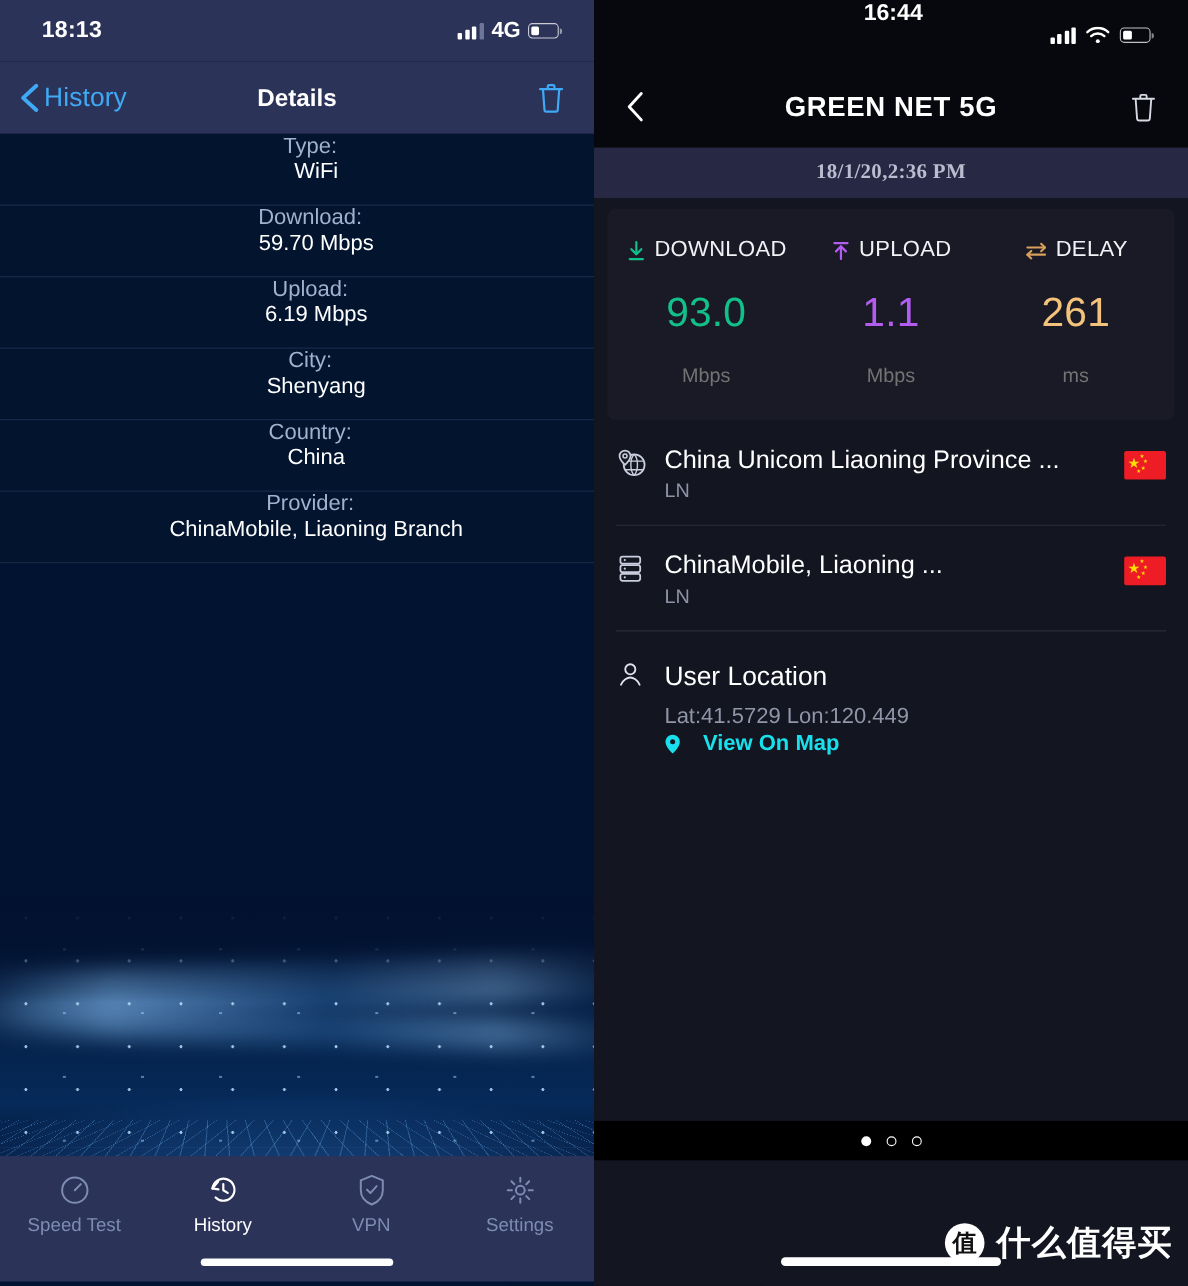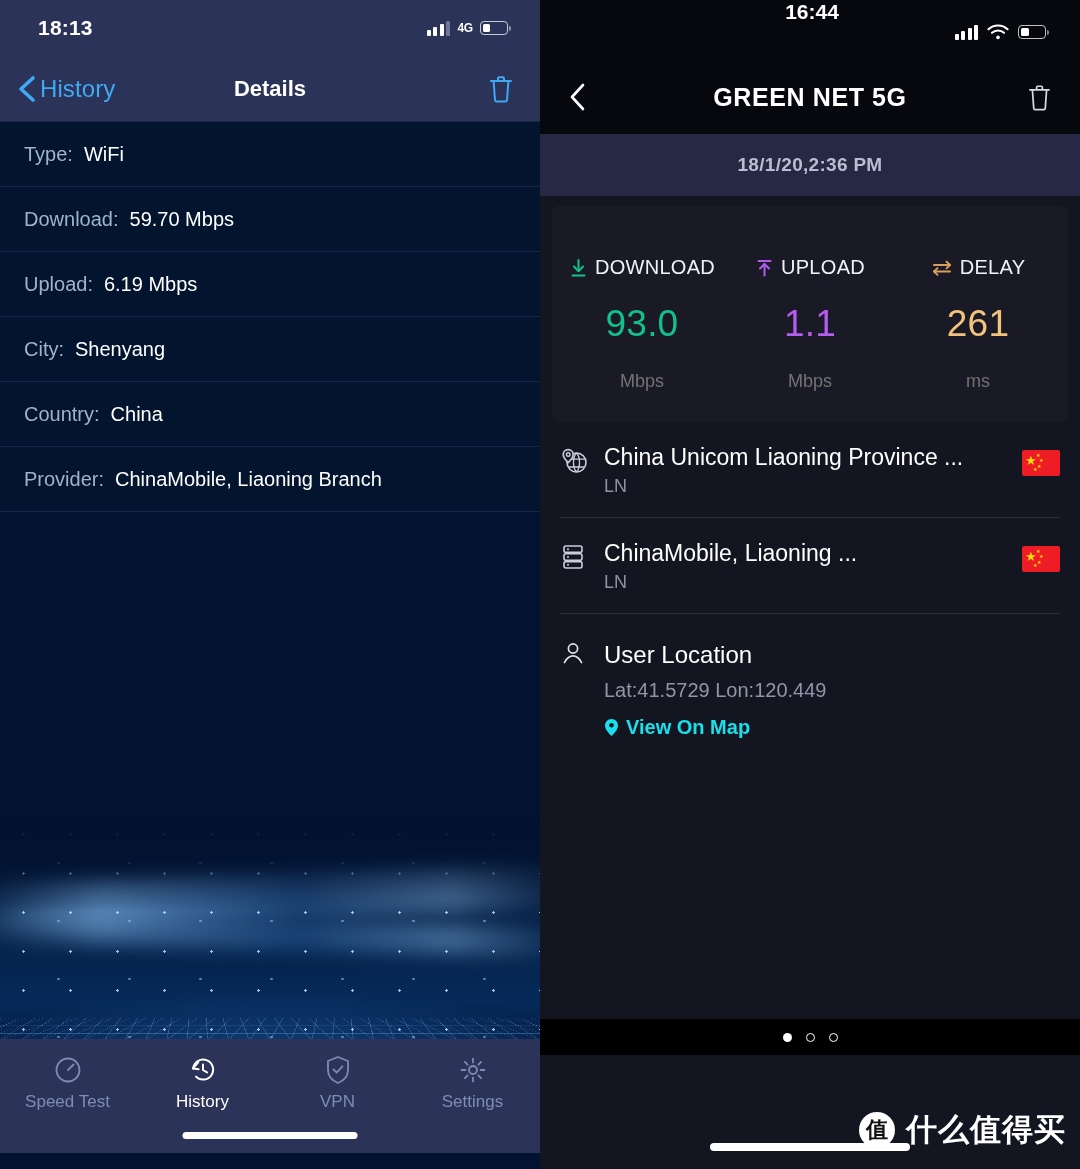--- a/index.html
+++ b/index.html
@@ -30,21 +30,21 @@
   }
   .l-status-right {
     margin-left: auto; display: flex; align-items: center; gap: 7px;
   }
   .bars { display: flex; align-items: flex-end; gap: 2.5px; height: 15px; }
   .bars i { display: block; width: 4px; background: #ffffff; border-radius: 1px; }
   .bars i:nth-child(1) { height: 6px; }
   .bars i:nth-child(2) { height: 9px; }
   .bars i:nth-child(3) { height: 12px; }
   .bars i:nth-child(4) { height: 15px; background: #6d7699; }
-  .net-label { color: #fff; font-size: 12px; font-weight: bold; letter-spacing: -0.2px; }
+  .net-label { color: #fff; font-size: 20px; font-weight: bold; letter-spacing: -0.2px; }
   .batt {
     position: relative; width: 28px; height: 14px;
     border: 1.6px solid rgba(255,255,255,0.75);
     border-radius: 4px; padding: 1.6px;
   }
   .batt::after {
     content: ""; position: absolute; right: -4px; top: 4px;
     width: 2.2px; height: 5px; background: rgba(255,255,255,0.5);
     border-radius: 0 2px 2px 0;
   }
@@ -63,20 +63,21 @@
     position: absolute; left: 0; width: 540px; text-align: center;
     color: #fff; font-size: 22px; font-weight: bold; pointer-events: none;
   }
   .l-trash { margin-left: auto; cursor: pointer; display: block; }
 
   .l-list { background: #03142f; }
   .l-row {
     height: 65px; display: flex; align-items: center;
     padding-left: 24px;
     border-bottom: 1px solid rgba(120,150,200,0.16);
+    flex-direction: column;
   }
   .l-row-label { color: #9fb3cd; font-size: 20px; }
   .l-row-value { color: #ffffff; font-size: 20px; margin-left: 11px; }
 
   .wave {
     position: absolute; left: 0; right: 0; bottom: 114px; height: 240px;
     overflow: hidden;
     background:
       radial-gradient(ellipse 120% 70% at 50% 118%, rgba(52,138,232,0.55), rgba(3,19,47,0) 62%),
       linear-gradient(180deg, #021230 0%, #042047 48%, #062a59 78%, #03173a 100%);
@@ -105,21 +106,21 @@
       radial-gradient(rgba(150,205,255,0.55) 1.1px, rgba(0,0,0,0) 1.5px);
     background-size: 47px 39px, 71px 58px;
     background-position: 0 0, 23px 19px;
   }
   .wave .fadetop {
     position: absolute; left: 0; right: 0; top: 0; height: 96px;
     background: linear-gradient(180deg, #021230 0%, rgba(2,18,48,0.82) 45%, rgba(2,18,48,0) 100%);
   }
 
   .l-tabbar {
-    position: absolute; left: 0; bottom: 16px; width: 540px; height: 114px;
+    position: absolute; left: 0; bottom: 4px; width: 540px; height: 114px;
     background: #2b3358;
     display: flex; align-items: flex-start; padding-top: 16px;
   }
   .l-tab {
     flex: 1; display: flex; flex-direction: column; align-items: center; gap: 7px;
     cursor: pointer;
   }
   .l-tab .ic { height: 30px; display: flex; align-items: center; justify-content: center; }
   .l-tab .lbl { font-size: 17px; color: #7e8cb4; }
   .l-tab.active .lbl { color: #ffffff; }
@@ -146,33 +147,33 @@
   }
   .r-back { cursor: pointer; display: block; }
   .r-title {
     position: absolute; left: 0; width: 540px; text-align: center;
     color: #ffffff; font-size: 25px; font-weight: bold; letter-spacing: 0.6px;
     pointer-events: none;
   }
   .r-trash { margin-left: auto; cursor: pointer; display: block; z-index: 2; }
 
   .r-datebar {
-    height: 62px; background: #262844;
-    display: flex; align-items: center; justify-content: center;
+    height: 46px; background: #262844;
+    display: flex; align-items: center; justify-content: center; font-family: Liberation Serif, serif;
   }
   .r-date { color: #b9bdd0; font-size: 19px; font-weight: bold; letter-spacing: 0.3px; }
 
   .r-card {
     margin: 10px 12px 0 12px;
     background: #1a1a26; border-radius: 7px;
     padding: 26px 6px 30px 6px;
     display: flex;
   }
   .stat { flex: 1; display: flex; flex-direction: column; align-items: center; }
-  .stat-head { display: flex; align-items: center; gap: 7px; margin-top: 24px; }
+  .stat-head { display: flex; align-items: center; gap: 7px; }
   .stat-head .lbl { color: #f1f2f6; font-size: 20px; letter-spacing: 0.3px; }
   .stat-val { font-size: 37px; margin-top: 24px; letter-spacing: 0.2px; }
   .stat-unit { color: #737373; font-size: 18px; margin-top: 26px; }
 
   .r-list { padding: 0 20px; }
   .r-item {
     display: flex; align-items: flex-start; padding: 22px 0 20px 0;
     border-bottom: 1px solid rgba(200,205,230,0.13);
   }
   .r-item .ico { width: 44px; flex: none; padding-top: 3px; }
@@ -188,21 +189,21 @@
   .flag .s2 { font-size: 5px; left: 14px; top: 3px; }
   .flag .s3 { font-size: 5px; left: 17px; top: 8px; }
   .flag .s4 { font-size: 5px; left: 15px; top: 14px; }
   .flag .s5 { font-size: 5px; left: 11px; top: 17px; }
 
   .loc-block { padding: 26px 0 0 0; }
   .loc-head { display: flex; align-items: center; }
   .loc-head .ico { width: 44px; flex: none; }
   .loc-head .name { color: #ffffff; font-size: 24px; }
   .loc-coords { color: #9195a8; font-size: 20px; margin-left: 44px; margin-top: 9px; }
-  .loc-link { display: flex; align-items: center; gap: 7px; margin-left: 44px; margin-top: 14px; cursor: pointer; }
+  .loc-link { display: flex; align-items: center; gap: 20px; margin-left: 44px; margin-top: 2px; cursor: pointer; }
   .loc-link .lbl { color: #18E0EC; font-size: 20px; font-weight: bold; }
 
   .r-bottom {
     position: absolute; left: 0; bottom: 114px; width: 540px; height: 36px;
     background: #000000; display: flex; align-items: center; justify-content: center; gap: 14px;
   }
   .dot { width: 9px; height: 9px; border-radius: 50%; }
   .dot.on { background: #ffffff; }
   .dot.off { border: 1.6px solid #ffffff; }
   .r-homearea { position: absolute; left: 0; bottom: 0; width: 540px; height: 114px; background: #131520; }

